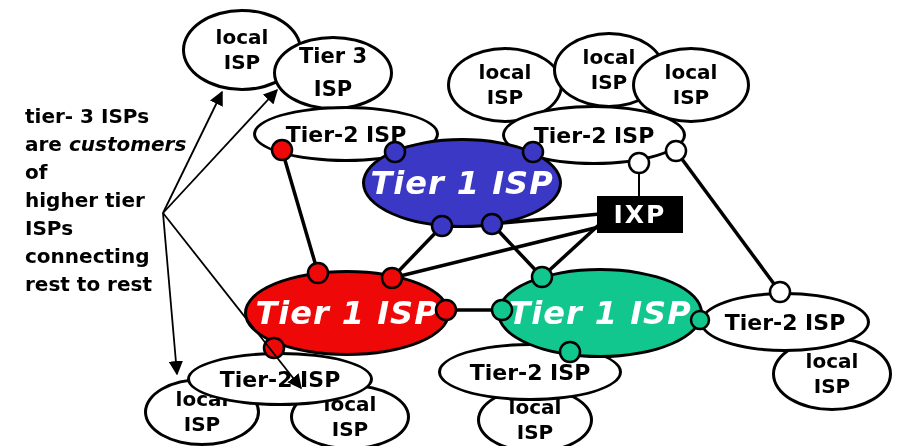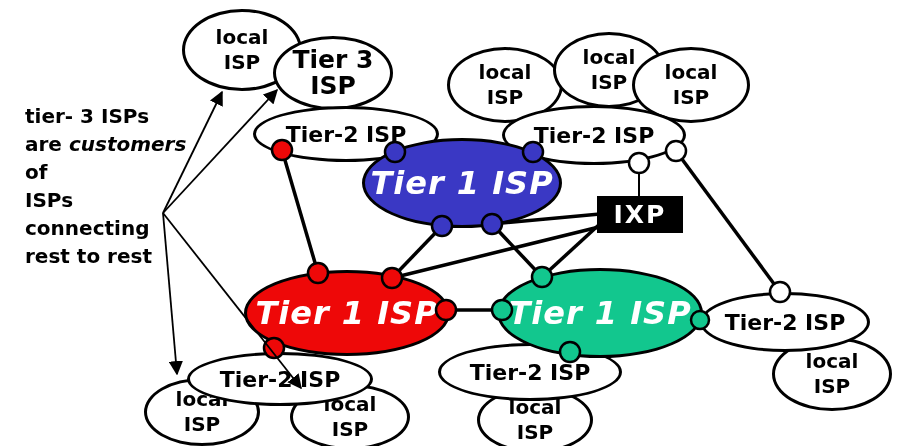--- a/index.html
+++ b/index.html
@@ -6,21 +6,21 @@
   .canvas{
     position:relative;width:922px;height:446px;overflow:hidden;background:#fff;
     font-family:"DejaVu Sans",sans-serif;font-weight:bold;color:#000;
   }
   .ellipse{
     position:absolute;box-sizing:border-box;border:3px solid #000;border-radius:50%;
     background:#fff;display:flex;align-items:center;justify-content:center;
     text-align:center;white-space:pre-line;
   }
   .local{font-size:20px;line-height:25px;}
-  .tier3{font-size:25px;line-height:26px;}
+  .tier3{font-size:21px;line-height:33px;}
   .tier2{font-size:22px;}
   .tier1{font-size:32px;color:#fff;letter-spacing:1px;font-style:italic;}
   .blue{background:#3a38c4;}
   .red{background:#ee0808;}
   .green{background:#12c78e;}
   .z1{z-index:1}.z2{z-index:2}.z3{z-index:3}.z4{z-index:4}
   .linklayer{position:absolute;left:0;top:0;z-index:5;}
   .ixp{
     position:absolute;left:597px;top:196px;width:86px;height:37px;background:#000;color:#fff;
     display:flex;align-items:center;justify-content:center;font-size:25px;letter-spacing:2px;z-index:6;
@@ -32,20 +32,21 @@
 </style>
 </head>
 <body>
 
 <div class="canvas">
 
   <div class="note">
     <div>tier- 3 ISPs</div>
     <div><span>are </span><span class="it">customers</span></div>
     <div>of</div>
+    <div>higher tier</div>
     <div>ISPs</div>
     <div>connecting</div>
     <div>rest to rest</div>
   </div>
 
   <div class="ellipse local z1" style="left:182px;top:9px;width:120px;height:82px;">local
 ISP</div>
   <div class="ellipse local z1" style="left:447px;top:47px;width:116px;height:76px;">local
 ISP</div>
   <div class="ellipse local z1" style="left:553px;top:32px;width:112px;height:76px;">local

